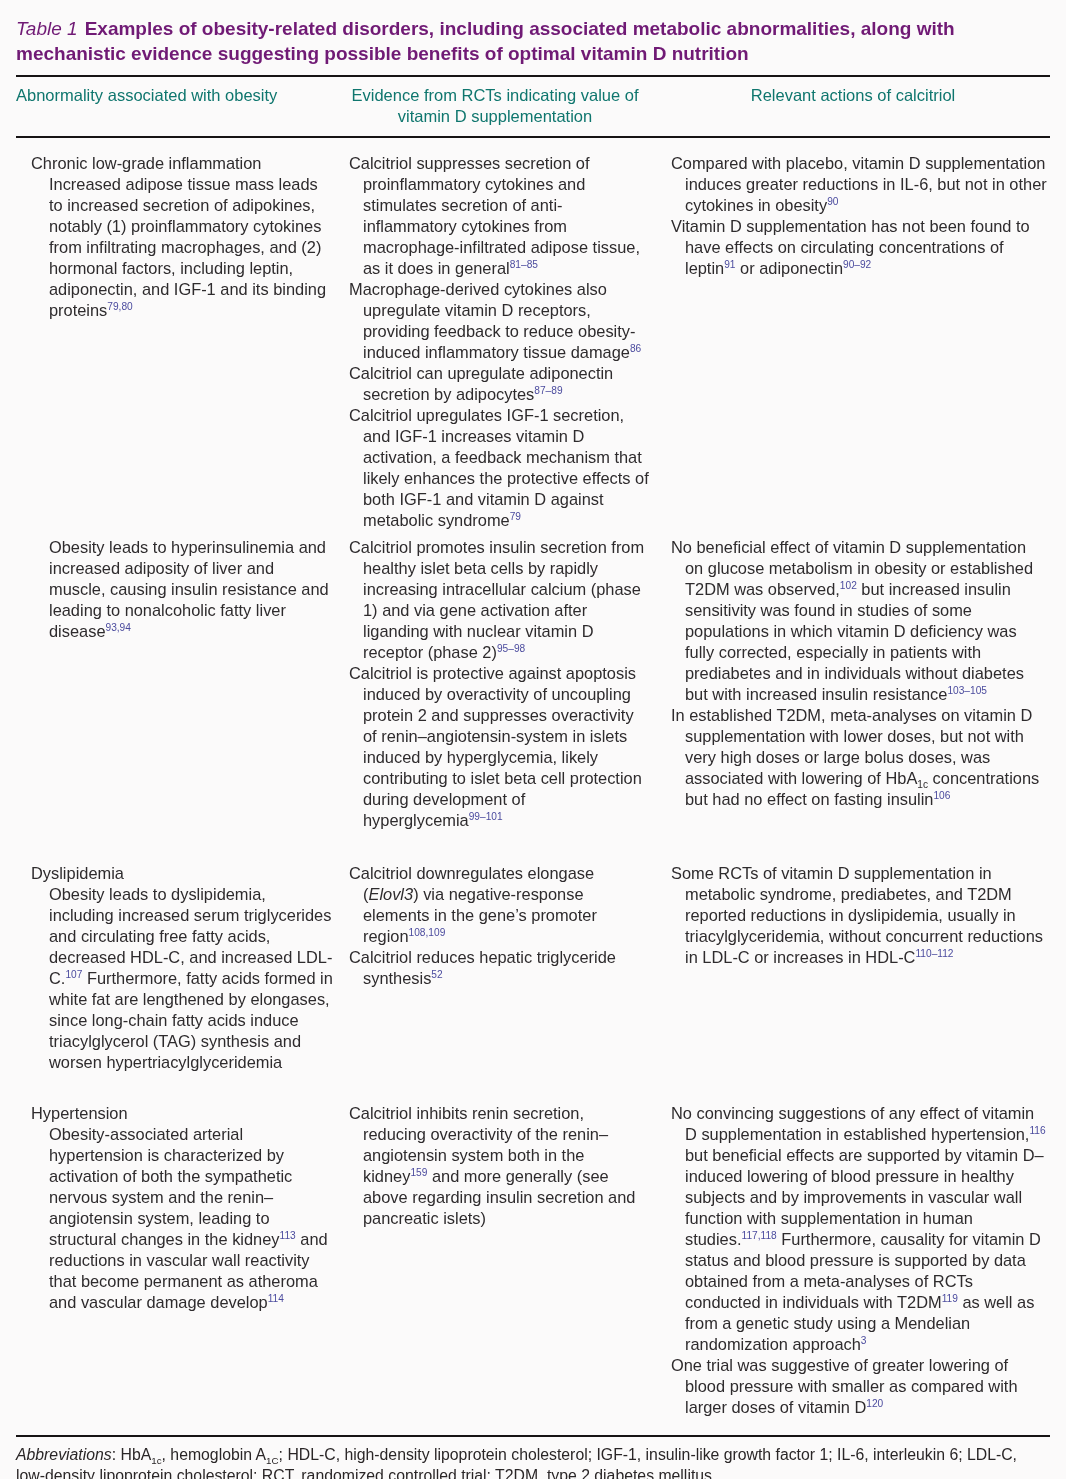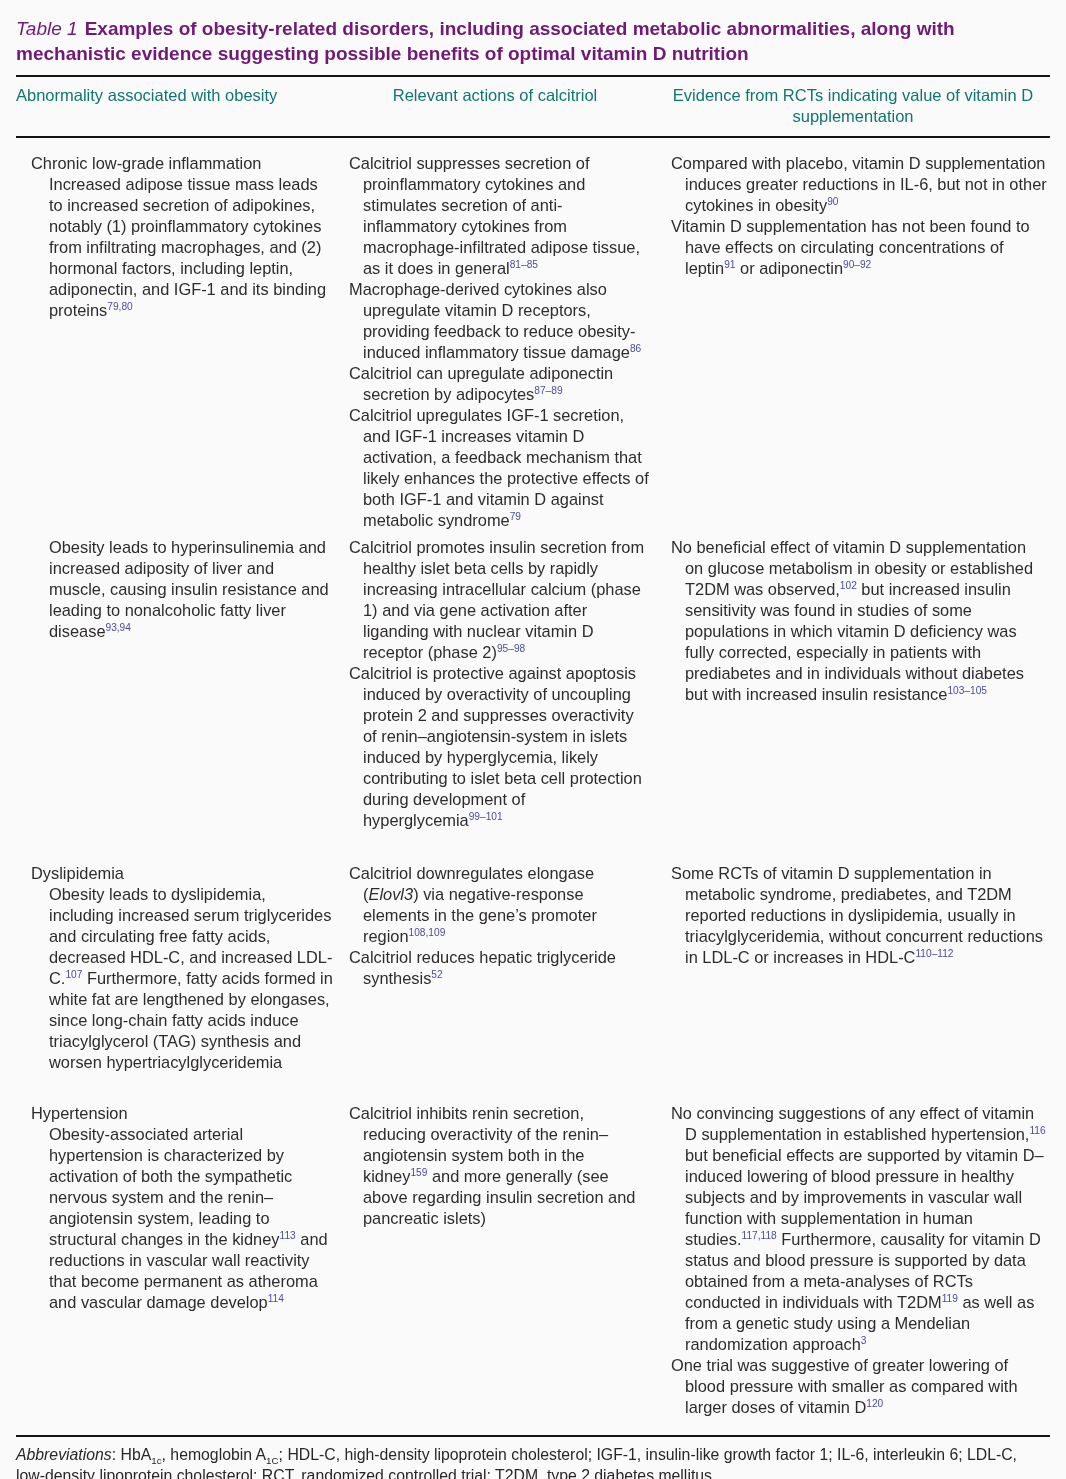--- a/index.html
+++ b/index.html
@@ -87,22 +87,22 @@
 <div class="page">
 
   <div class="caption">
     <span class="label">Table 1</span><span>Examples of obesity-related disorders, including associated metabolic abnormalities, along with mechanistic evidence suggesting possible benefits of optimal vitamin D nutrition</span>
   </div>
 
   <div class="rule"></div>
 
   <div class="header-row">
     <div class="hcell">Abnormality associated with obesity</div>
+    <div class="hcell center">Evidence from RCTs indicating value of vitamin D supplementation</div>
     <div class="hcell center">Relevant actions of calcitriol</div>
-    <div class="hcell center">Evidence from RCTs indicating value of vitamin D supplementation</div>
   </div>
 
   <div class="rule thin"></div>
 
   <div class="table-body">
   <div class="section-row">
     <div class="cell col1">
       <p class="section-heading">Chronic low-grade inflammation</p>
     <p class="para">Increased adipose tissue mass leads to increased secretion of adipokines, notably (1) proinflammatory cytokines from infiltrating macrophages, and (2) hormonal factors, including leptin, adiponectin, and IGF-1 and its binding proteins<sup>79,80</sup></p>
         </div>
@@ -121,20 +121,21 @@
   <div class="section-row">
     <div class="cell col1">
     <p class="para">Obesity leads to hyperinsulinemia and increased adiposity of liver and muscle, causing insulin resistance and leading to nonalcoholic fatty liver disease<sup>93,94</sup></p>
         </div>
     <div class="cell col2">
           <p class="para">Calcitriol promotes insulin secretion from healthy islet beta cells by rapidly increasing intracellular calcium (phase 1) and via gene activation after liganding with nuclear vitamin D receptor (phase 2)<sup>95–98</sup></p>
           <p class="para">Calcitriol is protective against apoptosis induced by overactivity of uncoupling protein 2 and suppresses overactivity of renin–angiotensin-system in islets induced by hyperglycemia, likely contributing to islet beta cell protection during development of hyperglycemia<sup>99–101</sup></p>
         </div>
     <div class="cell col3">
           <p class="para">No beneficial effect of vitamin D supplementation on glucose metabolism in obesity or established T2DM was observed,<sup>102</sup> but increased insulin sensitivity was found in studies of some populations in which vitamin D deficiency was fully corrected, especially in patients with prediabetes and in individuals without diabetes but with increased insulin resistance<sup>103–105</sup></p>
+          <p class="para">In established T2DM, meta-analyses on vitamin D supplementation with lower doses, but not with very high doses or large bolus doses, was associated with lowering of HbA<sub>1c</sub> concentrations but had no effect on fasting insulin<sup>106</sup></p>
         </div>
   </div>
 
   <div class="section-row">
     <div class="cell col1">
       <p class="section-heading">Dyslipidemia</p>
     <p class="para">Obesity leads to dyslipidemia, including increased serum triglycerides and circulating free fatty acids, decreased HDL-C, and increased LDL-C.<sup>107</sup> Furthermore, fatty acids formed in white fat are lengthened by elongases, since long-chain fatty acids induce triacylglycerol (TAG) synthesis and worsen hypertriacylglyceridemia</p>
         </div>
     <div class="cell col2">
           <p class="para">Calcitriol downregulates elongase (<i>Elovl3</i>) via negative-response elements in the gene’s promoter region<sup>108,109</sup></p>

